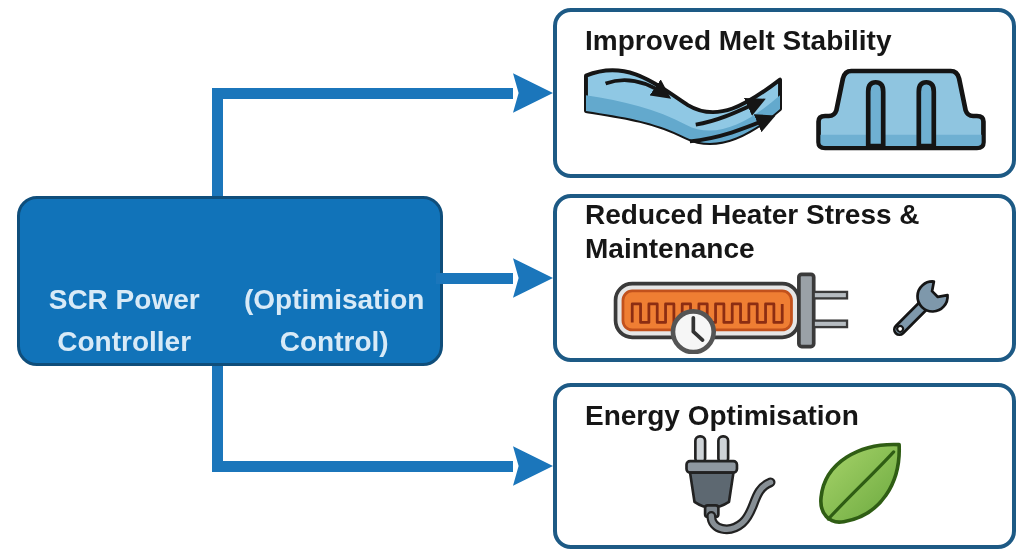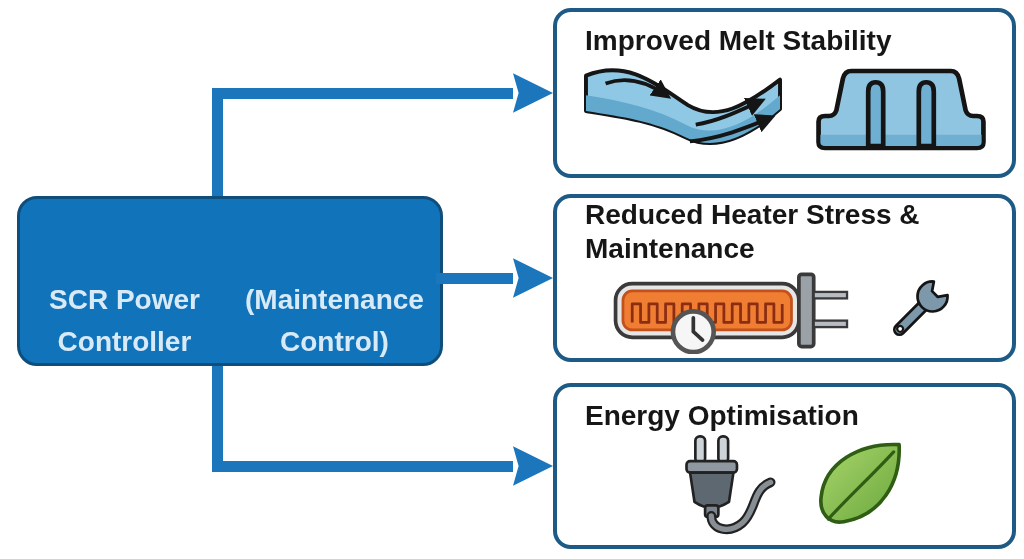--- a/index.html
+++ b/index.html
@@ -71,21 +71,21 @@
   .b3 .icon-row{gap:14px;margin-top:-2px;}
   svg{display:block;}
 </style>
 </head>
 <body>
 
 <div class="canvas">
 
   <div class="main-box">
     <span>SCR Power Controller</span>
-    <span>(Maintenance Control)</span>
+    <span>(Optimisation Control)</span>
   </div>
 
   <div class="conn v-top"></div>
   <div class="conn h-top"></div>
   <div class="arrowhead a-top"></div>
 
   <div class="conn h-mid"></div>
   <div class="arrowhead a-mid"></div>
 
   <div class="conn v-bot"></div>

